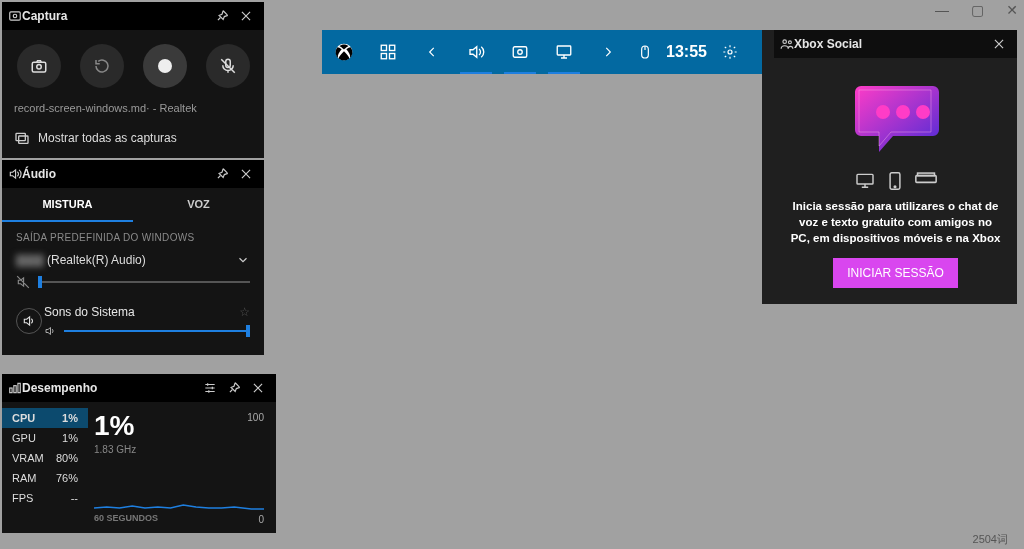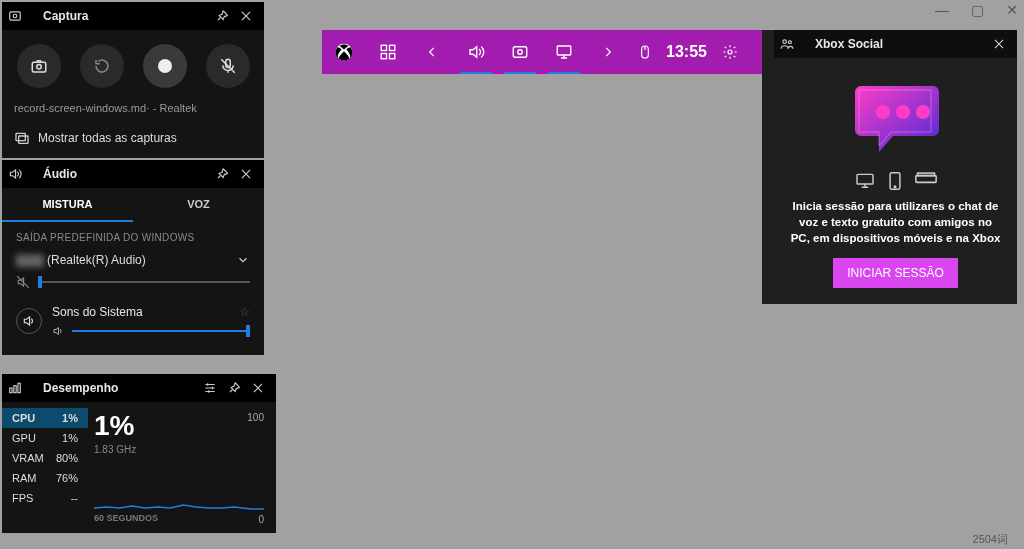--- a/index.html
+++ b/index.html
@@ -1,19 +1,19 @@
 <!DOCTYPE html>
 <html><head>
 <meta charset="utf-8">
 <style>
   * { box-sizing: border-box; margin: 0; padding: 0; font-family: "Segoe UI", Arial, sans-serif; }
   body { background: #a1a1a1; width: 1024px; height: 549px; overflow: hidden; position: relative; color: #e6e6e6; font-size: 12px; }
   .panel { background: #141414; position: absolute; }
   .panel-head { display: flex; align-items: center; height: 28px; padding: 0 6px; background: #000; }
-  .panel-head .title { flex: 1; display: flex; align-items: center; gap: 21px; font-size: 12px; font-weight: 600; }
+  .panel-head .title { flex: 1; display: flex; align-items: center; gap: 0; font-size: 12px; font-weight: 600; }
   .head-btn { width: 24px; height: 24px; display: flex; align-items: center; justify-content: center; cursor: pointer; color: #ccc; }
   .head-btn svg { width: 14px; height: 14px; }
 
   
   #captura { left: 2px; top: 2px; width: 262px; }
   .cap-row { display: flex; justify-content: space-around; padding: 14px 10px; gap: 10px; }
   .cap-circle { width: 44px; height: 44px; border-radius: 50%; background: #2a2a2a; display: flex; align-items: center; justify-content: center; cursor: pointer; }
   .cap-circle.bright { background: #3a3a3a; }
   .cap-circle .dot { width: 14px; height: 14px; background: #eee; border-radius: 50%; }
   .cap-sub { padding: 0 12px 8px; color: #9a9a9a; font-size: 11px; }
@@ -24,40 +24,40 @@
   .tabs { display: flex; }
   .tab { flex: 1; text-align: center; padding: 10px 0; font-size: 11px; font-weight: 700; color: #ccc; cursor: pointer; }
   .tab.active { color: #fff; border-bottom: 2px solid #1e7fe0; }
   .aud-body { padding: 10px 14px 16px; }
   .aud-label { font-size: 10px; color: #8a8a8a; letter-spacing: .3px; margin-bottom: 6px; }
   .aud-row { display: flex; align-items: flex-start; justify-content: space-between; padding: 4px 0 6px; color: #ddd; font-size: 12px; }
   .slider-row { display:flex; align-items:center; gap:8px; padding: 2px 0 10px; }
   .slider { flex:1; height:2px; background:#555; position:relative; }
   .slider .fill { position:absolute; left:0; top:0; bottom:0; background:#1e7fe0; }
   .slider .thumb { position:absolute; top:-5px; width:4px; height:12px; background:#1e7fe0; }
-  .sons { display:flex; align-items:center; gap:10px; padding: 6px 0 2px; }
+  .sons { display:flex; align-items:center; gap:2px; padding: 6px 0 2px; }
   .sons .speaker { width:26px; height:26px; border-radius:50%; border:1px solid #555; display:flex; align-items:center; justify-content:center; }
 
   
   #perf { left:2px; top: 374px; width:274px; }
   .perf-body { display:flex; padding:6px 0 6px; }
   .perf-list { width:86px; }
   .perf-item { display:flex; justify-content:space-between; align-items:center; font-size:11px; padding:4px 10px; color:#ddd; cursor:pointer; }
   .perf-item.active { background:#0c4a6e; font-weight:600; }
   .perf-main { flex:1; padding:4px 12px 4px 6px; position:relative; }
   .big { font-size:28px; font-weight:700; color:#fff; line-height:1; }
   .freq { font-size:10px; color:#888; margin-top:4px; }
   .ymax { position:absolute; right:12px; top:4px; font-size:10px; color:#aaa; }
   .ymin { position:absolute; right:12px; bottom:2px; font-size:10px; color:#aaa; }
   .spark { margin-top:30px; height:26px; position:relative; }
   .spark svg { width:100%; height:100%; }
   .xlabel { font-size:9px; color:#777; margin-top:2px;font-weight:bold; }
 
   
-  #topbar { position:absolute; left:322px; top:30px; width:454px; height:44px; background:#a21caf; display:flex; align-items:center; color:#fff; }
+  #topbar { position:absolute; left:322px; top:30px; width:454px; height:44px; background:#0369a1; display:flex; align-items:center; color:#fff; }
   .tb-cell { width:44px; height:44px; display:flex; align-items:center; justify-content:center; cursor:pointer; position:relative; }
   .tb-cell.xbox { width:44px; }
   .tb-cell.sel::after { content:""; position:absolute; bottom:0; left:6px; right:6px; height:2px; background:#1e7fe0; }
   .tb-time { font-weight:700; font-size:16px; padding:0 6px; }
 
   
   #social { left:762px; top:30px; width:255px; background:#1f1f1f;padding-left:12px; }
   #social .panel-head { background:#0e0e0e; }
   .soc-body { padding:16px 14px 16px; text-align:center; }
   .bubble-wrap { display:flex; justify-content:center; margin-bottom:8px; }

